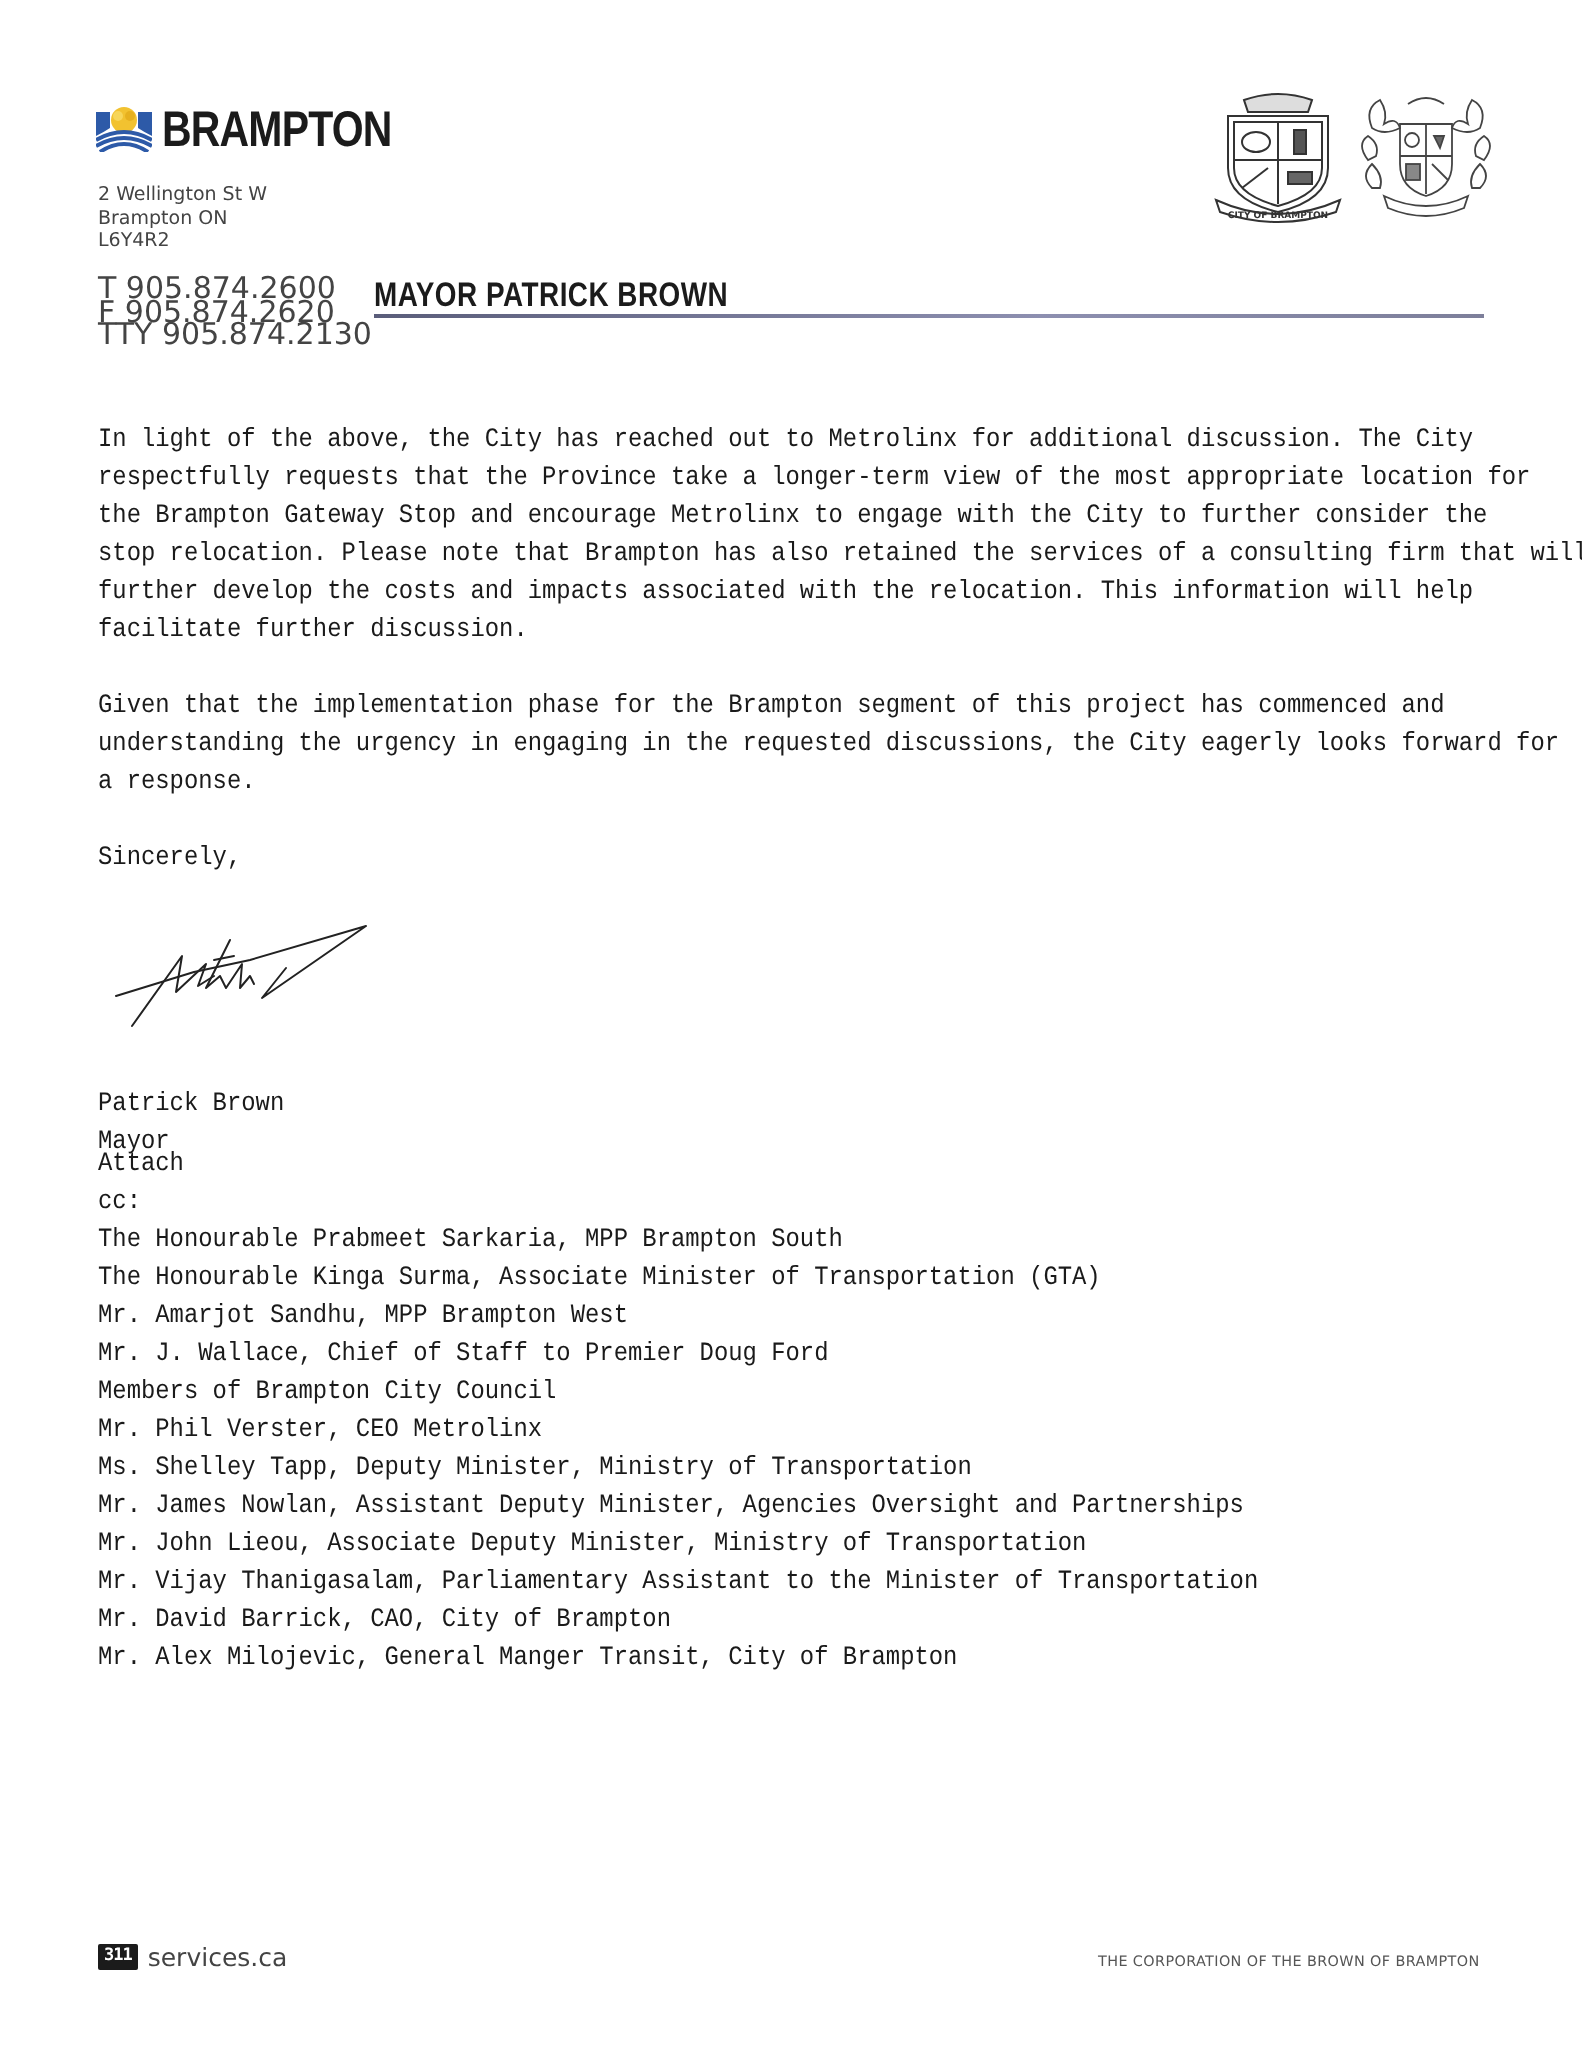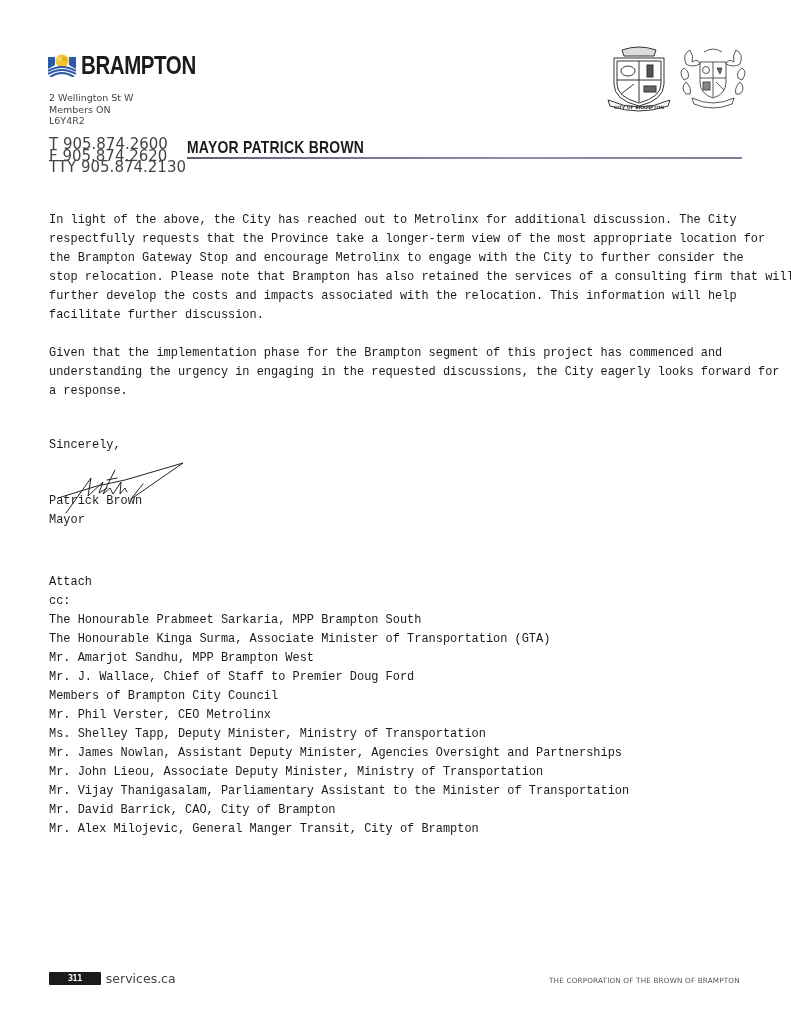--- a/index.html
+++ b/index.html
@@ -1,48 +1,48 @@
 <!DOCTYPE html>
 <html><head>
   <meta charset="utf-8">
   <style>
     html, body { margin: 0; padding: 0; background: #ffffff; }
     body { width: 791px; height: 1023px; position: relative; overflow: hidden; color: #1a1a1a; }
     .abs { position: absolute; }
 
     
-    .logo { left: 48px; top: 52px; display: flex; align-items: center; }
+    .logo { left: 48px; top: 52px; display: flex; }
     .logo-mark { width: 28px; height: 24px; position: relative; margin-right: 5px; }
     .logo-text { font-family: "Liberation Sans", sans-serif; font-weight: bold; font-size: 25px; letter-spacing: -0.5px; color: #1b1b1b; transform: scaleX(0.82); transform-origin: left center; line-height: 26px; }
 
     .address { left: 49px; top: 92px; font-family: "DejaVu Sans", sans-serif; font-size: 9.5px; line-height: 11.5px; color: #444; }
     .contacts { left: 49px; top: 139px; font-family: "DejaVu Sans", sans-serif; font-size: 15px; line-height: 11.5px; color: #444; }
     .address div, .contacts div { white-space: nowrap; }
 
     .mayor-title { left: 187px; top: 138px; font-family: "Liberation Sans", sans-serif; font-weight: bold; font-size: 17px; color: #1b1b1b; transform: scaleX(0.82); transform-origin: left center; letter-spacing: 0.3px; white-space: nowrap; }
     .mayor-rule { left: 187px; top: 157px; width: 555px; height: 1.5px; background: linear-gradient(to right, #5a5d7a, #8d8fb0 60%, #7d7f9a); }
 
     .crest { top: 44px; width: 70px; height: 68px; }
     .crest-1 { left: 604px; }
     .crest-2 { left: 678px; }
 
     
     .body-text { left: 49px; font-family: Liberation Mono, monospace; font-size: 13.2px; line-height: 19px; color: #1a1a1a; }
     .body-text .ln { white-space: nowrap; transform: scaleX(0.905); transform-origin: left center; }
     .p1 { top: 210px; }
     .p2 { top: 343px; }
-    .closing { top: 419px; margin-top: 16px; }
-    .sign-name { top: 491px; }
+    .closing { top: 419px; }
+    .sign-name { top: 542px; }
     .cc-block { top: 572px; }
 
     .signature { left: 55px; top: 458px; width: 135px; height: 62px; }
 
     
     .footer-left { left: 49px; top: 971px; display: flex; align-items: center; }
-    .badge-311 { background: #1b1b1b; color: #fff; font-family: "DejaVu Sans Mono", monospace; font-weight: bold; font-size: 8.5px; padding: 1px 19px; border-radius: 1px; margin-right: 5px; letter-spacing: -0.5px; line-height: 11px; }
+    .badge-311 { background: #1b1b1b; color: #fff; font-family: "DejaVu Sans Mono", monospace; font-weight: bold; font-size: 8.5px; padding: 1px 3px; border-radius: 1px; margin-right: 5px; letter-spacing: -0.5px; line-height: 11px; }
     .footer-site { font-family: "DejaVu Sans", sans-serif; font-size: 12.5px; color: #444; }
     .footer-right { left: 549px; top: 976px; font-family: "DejaVu Sans", sans-serif; font-size: 7.2px; color: #555; letter-spacing: 0.2px; white-space: nowrap; }
   </style>
 </head>
 <body>
 
 <div class="abs logo">
   <svg class="logo-mark" viewBox="0 0 28 24" width="28" height="24">
     <rect x="0" y="0" width="28" height="24" fill="#ffffff"></rect>
     <path d="M0 4 L7 4 L7 12 Q4 14 0 16 Z" fill="#2d5aa8"></path>
@@ -52,21 +52,21 @@
     <circle cx="17" cy="6" r="2.5" fill="#e6b01f"></circle>
     <path d="M0 18 Q14 10 28 18" stroke="#2d5aa8" stroke-width="2" fill="none"></path>
     <path d="M0 21 Q14 13 28 21" stroke="#2d5aa8" stroke-width="2" fill="none"></path>
     <path d="M2 24 Q14 16 26 24" stroke="#2d5aa8" stroke-width="2" fill="none"></path>
   </svg>
   <span class="logo-text">BRAMPTON</span>
 </div>
 
 <div class="abs address">
   <div>2 Wellington St W</div>
-  <div>Members ON</div>
+  <div>Brampton ON</div>
   <div>L6Y4R2</div>
 </div>
 
 <div class="abs contacts">
   <div>T 905.874.2600</div>
   <div>F 905.874.2620</div>
   <div>TTY 905.874.2130</div>
 </div>
 
 <div class="abs mayor-title">MAYOR PATRICK BROWN</div>

